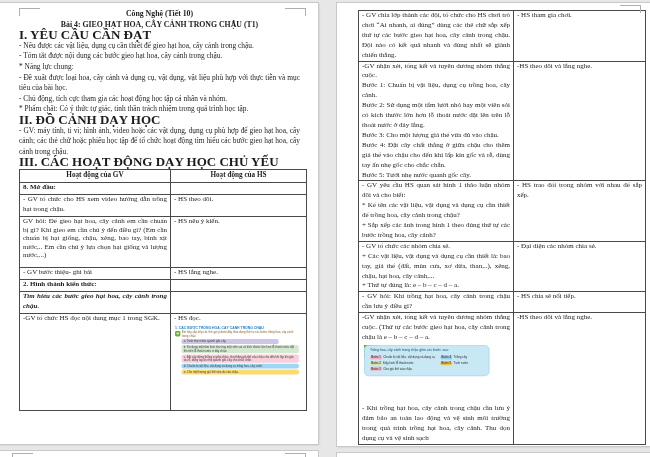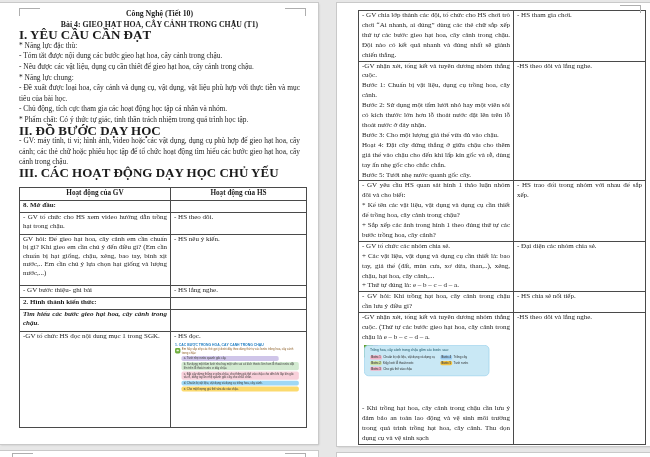--- a/index.html
+++ b/index.html
@@ -13,21 +13,21 @@
   #page2n{left:337px;top:453px;width:313px;height:4px;}
   .mark{position:absolute;}
   .mk-tl{border-left:1px solid #aeaeae;border-top:1px solid #aeaeae;width:20px;height:7px;}
   .mk-tr{border-right:1px solid #aeaeae;border-top:1px solid #aeaeae;width:20px;height:7px;}
   #handle{position:absolute;left:3px;top:6px;}
   .p1-body{padding:6px 18px 0 19px;font-size:7.4px;line-height:10.6px;}
   .doc-title{text-align:center;font-weight:bold;font-size:7.8px;}
   .h{font-weight:bold;font-size:13px;}
   .bp{margin:0;text-align:justify;}
   table{border-collapse:collapse;table-layout:fixed;}
-  .t1{width:287px;margin-top:8px;}
+  .t1{width:287px;margin-top:1px;}
   .t1 th,.t1 td,.t2 td{border:1px solid #4a4a4a;vertical-align:top;padding:0 3px;}
   .t1 th{font-size:7.2px;height:12px;text-align:center;font-weight:bold;line-height:11px;}
   .t1 td{font-size:7px;line-height:9.6px;}
   .t1 col.cgv{width:151px;} .t1 col.chs{width:136px;}
   .t2{width:287px;margin:7px 0 0 21px;}
   .t2 td{font-size:7px;line-height:9.9px;}
   .t2 col.cgv{width:155px;} .t2 col.chs{width:132px;}
   .cp{margin:0;text-align:justify;}
   .b{font-weight:bold;} .it{} .bi{font-weight:bold;font-style:italic;}
   .tight{line-height:8.6px;}
@@ -84,28 +84,27 @@
     </g>
   </svg>
 
   <div class="page" id="page1">
     <div class="mark mk-tl" style="left:19px;top:5px;"></div>
     <div class="mark mk-tr" style="left:285px;top:5px;"></div>
     <div class="p1-body">
       <div class="doc-title">Công Nghệ (Tiết 10)</div>
       <div class="doc-title">Bài 4: GIEO HẠT HOA, CÂY CẢNH TRONG CHẬU (T1)</div>
       <div class="h">I. YÊU CẦU CẦN ĐẠT</div>
-      <p class="bp">* Năng lực đặc thù:</p>
+      <p class="bp">- Nêu được các vật liệu, dụng cụ cần thiết để gieo hạt hoa, cây cảnh trong chậu.</p>
       <p class="bp">- Tóm tắt được nội dung các bước gieo hạt hoa, cây cảnh trong chậu.</p>
-      <p class="bp">- Nêu được các vật liệu, dụng cụ cần thiết để gieo hạt hoa, cây cảnh trong chậu.</p>
       <p class="bp">* Năng lực chung:</p>
       <p class="bp">- Đề xuất được loại hoa, cây cảnh và dụng cụ, vật dụng, vật liệu phù hợp với thực tiễn và mục tiêu của bài học.</p>
       <p class="bp">- Chủ động, tích cực tham gia các hoạt động học tập cá nhân và nhóm.</p>
       <p class="bp">* Phẩm chất: Có ý thức tự giác, tinh thần trách nhiệm trong quá trình học tập.</p>
-      <div class="h">II. ĐỒ BƯỚC DẠY HỌC</div>
+      <div class="h">II. ĐỒ CẢNH DẠY HỌC</div>
       <p class="bp">- GV: máy tính, ti vi; hình ảnh, video hoặc các vật dụng, dụng cụ phù hợp để gieo hạt hoa, cây cảnh; các thẻ chữ hoặc phiếu học tập để tổ chức hoạt động tìm hiểu các bước gieo hạt hoa, cây cảnh trong chậu.</p>
       <div class="h">III. CÁC HOẠT ĐỘNG DẠY HỌC CHỦ YẾU</div>
 
       <table class="t1">
         <colgroup>
             <col class="cgv">
             <col class="chs">
           </colgroup>
         <tbody>
             <tr>
@@ -195,23 +194,23 @@
               <p class="cp">- GV chia lớp thành các đội, tổ chức cho HS chơi trò chơi “Ai nhanh, ai đúng” dùng các thẻ chữ sắp xếp thứ tự các bước gieo hạt hoa, cây cảnh trong chậu. Đội nào có kết quả nhanh và đúng nhất sẽ giành chiến thắng.</p>
             </td>
         <td>
               <p class="cp">- HS tham gia chơi.</p>
             </td>
       </tr>
       <tr>
         <td>
           <p class="cp">-GV nhận xét, tổng kết và tuyên dương nhóm thắng cuộc.</p>
           <p class="cp">Bước 1: Chuẩn bị vật liệu, dụng cụ trồng hoa, cây cảnh.</p>
-          <p class="cp">Bước 2: Sử dụng một tấm lưới nhỏ hay một viên sỏi có kích thước lớn hơn lỗ thoát nước đặt lên trên lỗ thoát nước ở đáy nhận.</p>
+          <p class="cp">Bước 2: Sử dụng một tấm lưới nhỏ hay một viên sỏi có kích thước lớn hơn lỗ thoát nước đặt lên trên lỗ thoát nước ở đáy lắng.</p>
           <p class="cp">Bước 3: Cho một lượng giá thể vừa đủ vào chậu.</p>
-          <p class="cp">Hoạt 4: Đặt cây đứng thẳng ở giữa chậu cho thêm giá thể vào chậu cho đến khi lấp kín gốc và rễ, dùng tay ấn nhẹ gốc cho chắc chắn.</p>
+          <p class="cp">Bước 4: Đặt cây chất thẳng ở giữa chậu cho thêm giá thể vào chậu cho đến khi lấp kín gốc và rễ, dùng tay ấn nhẹ gốc cho chắc chắn.</p>
           <p class="cp">Bước 5: Tưới nhẹ nước quanh gốc cây.</p>
         </td>
         <td>
               <p class="cp">-HS theo dõi và lắng nghe.</p>
             </td>
       </tr>
       <tr>
         <td>
           <p class="cp">- GV yêu cầu HS quan sát hình 1 thảo luận nhóm đôi và cho biết:</p>
           <p class="cp">* Kể tên các vật liệu, vật dụng và dụng cụ cần thiết để trồng hoa, cây cảnh trong chậu?</p>

